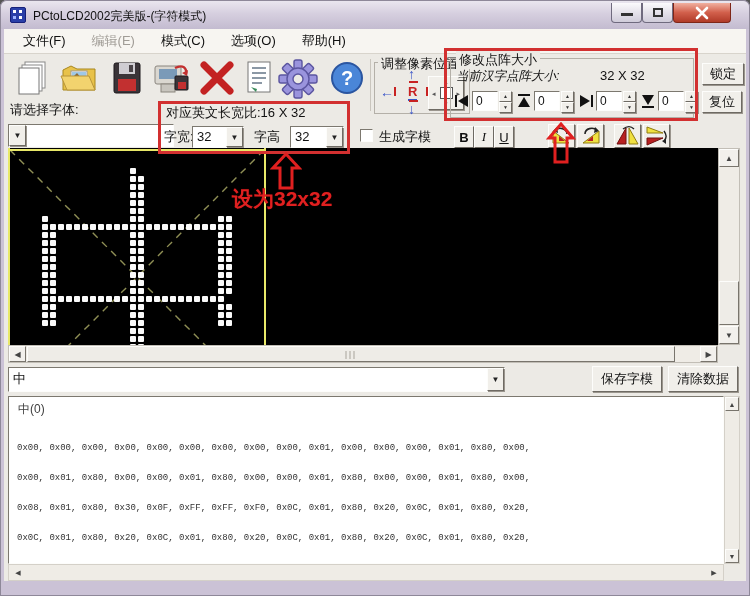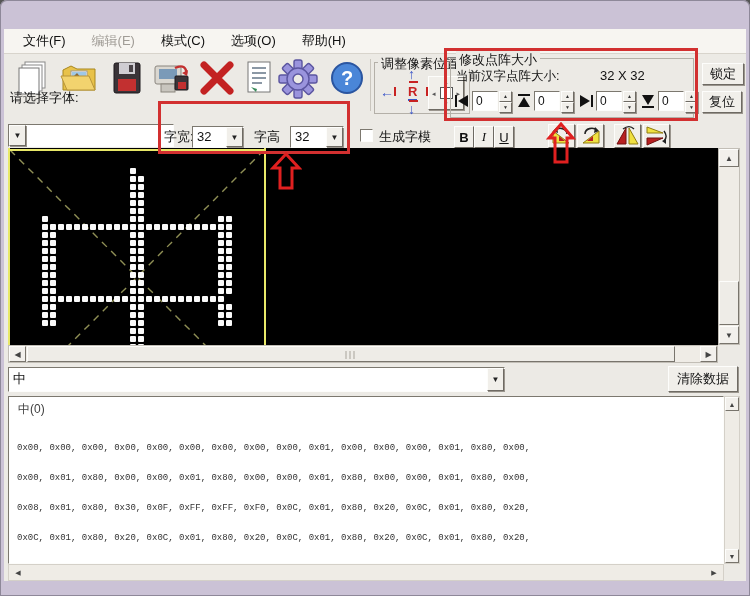--- a/index.html
+++ b/index.html
@@ -92,20 +92,35 @@
   .bar-label{font-size:13px;color:#111;position:absolute;white-space:nowrap;}
   .style-btn{position:absolute;top:72px;width:20px;height:22px;}
   .xf-btn{position:absolute;top:70px;width:27px;height:24px;}
   .arrow-outline{fill:none;stroke:#e02020;stroke-width:3;stroke-linejoin:miter;}
 </style>
 </head>
 <body>
 
 <div id="stage">
 
+  <div class="titlebar">
+    <div class="app-icon"></div>
+    <div class="title-text">PCtoLCD2002完美版-(字符模式)</div>
+    <div class="capbtn cap-min">
+        <i></i>
+      </div>
+    <div class="capbtn cap-max">
+        <i></i>
+      </div>
+    <div class="capbtn cap-close">
+      <svg width="14" height="14" viewBox="0 0 14 14">
+        <path d="M2 2 L12 12 M12 2 L2 12" stroke="#fff" stroke-width="2.6" stroke-linecap="round"></path>
+      </svg>
+    </div>
+  </div>
 
   <div class="menubar">
     <span class="menu-item">文件(F)</span>
     <span class="menu-item disabled">编辑(E)</span>
     <span class="menu-item">模式(C)</span>
     <span class="menu-item">选项(O)</span>
     <span class="menu-item">帮助(H)</span>
   </div>
 
   <div class="client">
@@ -188,21 +203,21 @@
     <div class="center-btn bevel-up">
       <span class="sq"></span>
       <span style="position:absolute;left:3px;top:13px;font-size:7px;color:#555;">◂</span>
       <span style="position:absolute;right:3px;top:13px;font-size:7px;color:#555;">▸</span>
       <span style="position:absolute;left:15px;top:1px;font-size:7px;color:#555;">▴</span>
       <span style="position:absolute;left:15px;bottom:1px;font-size:7px;color:#555;">▾</span>
     </div>
 
     <div class="groupbox" style="left:446px;top:4px;width:244px;height:60px;"></div>
     <div class="grouplabel" style="left:452px;top:-3px;">修改点阵大小</div>
-    <div class="bar-label" style="left:452px;top:14px;font-size:12.5px;">当前汉字点阵大小:</div>
+    <div class="bar-label" style="left:452px;top:14px;font-size:12.5px;font-style:italic;">当前汉字点阵大小:</div>
     <div class="bar-label" style="left:596px;top:14px;font-size:13px;">32 X 32</div>
 
     <div class="spin-unit" style="left:450px;">
       <svg class="mini-ic" viewBox="0 0 16 16">
           <rect x="1" y="2" width="2" height="12" fill="#111"></rect>
           <path d="M14 2 L14 14 L4 8 Z" fill="#111"></path>
         </svg>
       <div class="spin-field bevel-down">0</div>
       <div class="spin-btns">
           <div class="bevel-up">▲</div>
@@ -239,25 +254,26 @@
       <div class="spin-field bevel-down">0</div>
       <div class="spin-btns">
           <div class="bevel-up">▲</div>
           <div class="bevel-up">▼</div>
         </div>
     </div>
 
     <div class="pushbtn bevel-up" style="position:absolute;left:698px;top:9px;width:42px;height:22px;">锁定</div>
     <div class="pushbtn bevel-up" style="position:absolute;left:698px;top:37px;width:40px;height:22px;">复位</div>
 
-    <div class="bar-label" style="left:6px;top:35px;">请选择字体:</div>
+    <div class="bar-label" style="left:6px;top:47px;">请选择字体:</div>
     <div class="combo bevel-down" style="left:4px;top:70px;width:166px;height:23px;">
       <div class="cbtn bevel-up">▼</div>
     </div>
 
+    <div class="bar-label" style="left:162px;top:50px;">对应英文长宽比:16 X 32</div>
     <div class="bar-label" style="left:160px;top:74px;">字宽:</div>
     <div class="combo bevel-down" style="left:188px;top:72px;width:52px;height:22px;">
       <div class="cfield">32</div>
       <div class="cbtn bevel-up">▼</div>
     </div>
     <div class="bar-label" style="left:250px;top:74px;">字高</div>
     <div class="combo bevel-down" style="left:286px;top:72px;width:54px;height:22px;">
       <div class="cfield">32</div>
       <div class="cbtn bevel-up">▼</div>
     </div>
@@ -460,20 +476,21 @@
           <span class="grip"></span>
         </div>
       <div class="sb-btn" style="right:0;top:0;width:17px;height:16px;">▶</div>
     </div>
     <div style="position:absolute;left:714px;top:291px;width:22px;height:18px;background:#eceae5;"></div>
 
     <div class="combo bevel-down" style="left:4px;top:313px;width:497px;height:25px;">
       <div class="cfield">中</div>
       <div class="cbtn bevel-up">▼</div>
     </div>
+    <div class="pushbtn bevel-up" style="position:absolute;left:588px;top:312px;width:70px;height:26px;">保存字模</div>
     <div class="pushbtn bevel-up" style="position:absolute;left:664px;top:312px;width:70px;height:26px;">清除数据</div>
 
     <div class="outarea">
       <div class="out-header">中(0)</div>
       <div class="hexlines">
         <div>0x00, 0x00, 0x00, 0x00, 0x00, 0x00, 0x00, 0x00, 0x00, 0x01, 0x00, 0x00, 0x00, 0x01, 0x80, 0x00,</div>
         <div>0x00, 0x01, 0x80, 0x00, 0x00, 0x01, 0x80, 0x00, 0x00, 0x01, 0x80, 0x00, 0x00, 0x01, 0x80, 0x00,</div>
         <div>0x08, 0x01, 0x80, 0x30, 0x0F, 0xFF, 0xFF, 0xF0, 0x0C, 0x01, 0x80, 0x20, 0x0C, 0x01, 0x80, 0x20,</div>
         <div>0x0C, 0x01, 0x80, 0x20, 0x0C, 0x01, 0x80, 0x20, 0x0C, 0x01, 0x80, 0x20, 0x0C, 0x01, 0x80, 0x20,</div>
         <div>0x0C, 0x01, 0x80, 0x20, 0x0C, 0x01, 0x80, 0x20, 0x0C, 0x01, 0x80, 0x20, 0x0C, 0x01, 0x80, 0x20,</div>
@@ -494,18 +511,19 @@
       <div class="sb-btn" style="right:2px;top:1px;width:14px;height:13px;font-size:7px;border:none;background:transparent;">▶</div>
     </div>
   </div>
 
   <div class="redbox" style="left:158px;top:101px;width:192px;height:53px;"></div>
   <div class="redbox" style="left:444px;top:48px;width:254px;height:73px;"></div>
 
   <svg style="position:absolute;left:270px;top:152px;z-index:31;" width="32" height="38" viewBox="0 0 32 38">
     <path class="arrow-outline" d="M10 36 L10 16 L3 16 L16 2 L29 16 L22 16 L22 36 Z"></path>
   </svg>
+  <div class="ann-text" style="left:232px;top:185px;font-size:21px;">设为32x32</div>
 
   <svg style="position:absolute;left:546px;top:122px;z-index:31;" width="30" height="42" viewBox="0 0 30 42">
     <path class="arrow-outline" d="M9 40 L9 16 L3 16 L15 2 L27 16 L21 16 L21 40 Z"></path>
   </svg>
 
 </div>
 
 </body></html>

